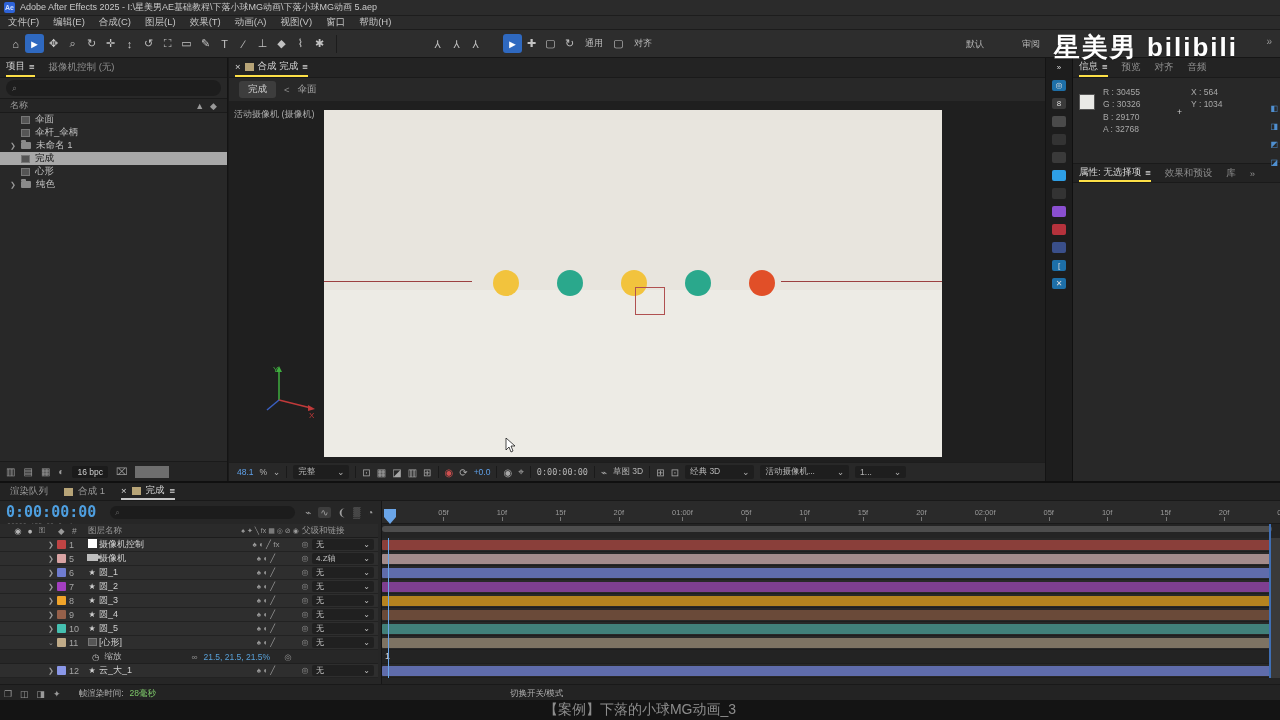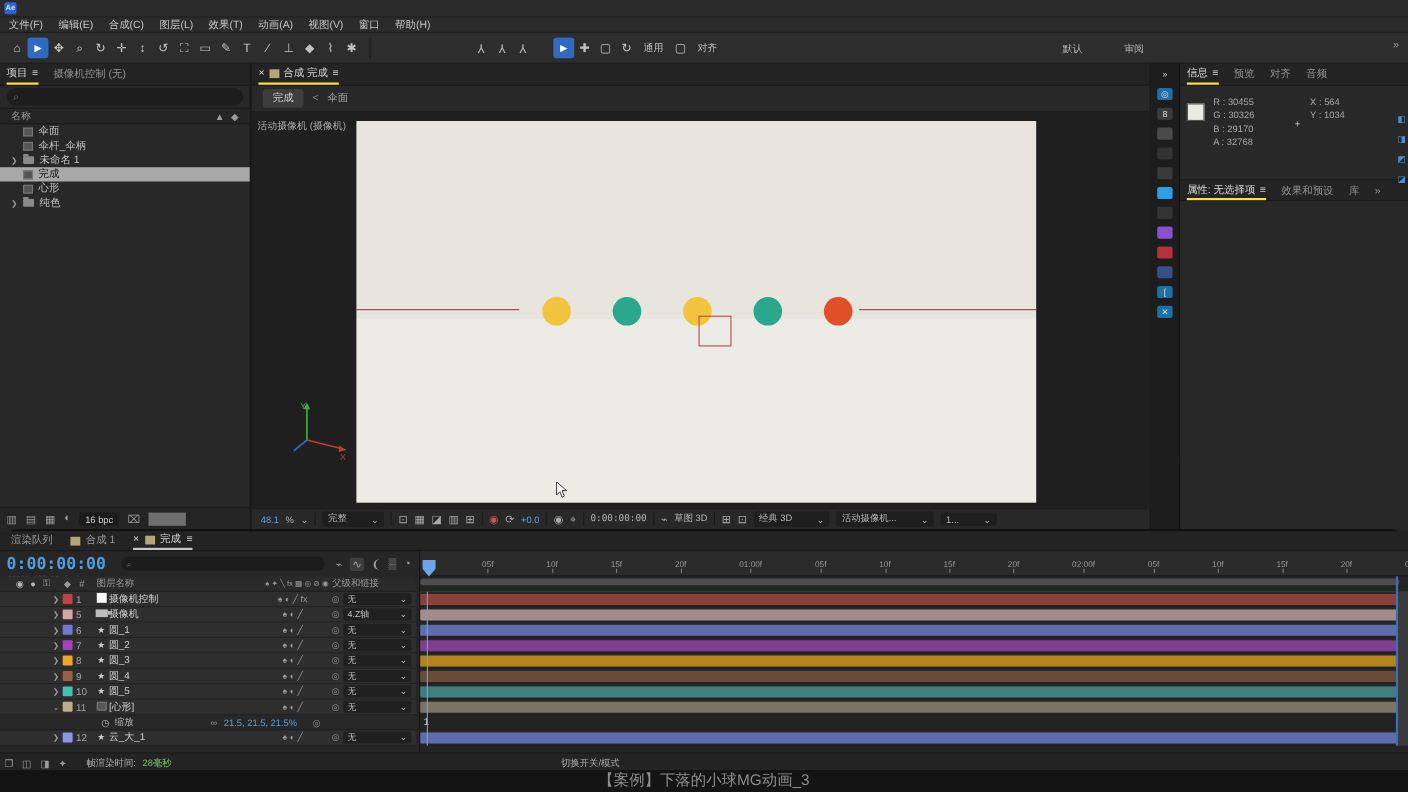--- a/index.html
+++ b/index.html
@@ -74,21 +74,21 @@
   .rightp{left:1073px;width:207px;}
   .infobody{position:relative;height:85px;padding:6px 8px;font-size:8.5px;color:#a8a8a8;}
   .swatch{position:absolute;left:6px;top:16px;width:16px;height:16px;background:#e9e9e6;border:1px solid #555;}
   .rgba{position:absolute;left:30px;top:8px;line-height:1.45;}
   .xy{position:absolute;left:118px;top:8px;line-height:1.45;}
   .xy .plus{position:absolute;left:-14px;top:20px;color:#cfcfcf;}
   .props-empty{height:238px;background:#282828;}
   .dockrail{position:absolute;right:2px;top:26px;display:flex;flex-direction:column;gap:9px;font-size:8px;color:#4f8fd0;}
 
   
-  .timeline{position:absolute;left:0;top:481px;width:1280px;height:219px;background:#262626;border-top:2px solid #101010;border-radius:17px;}
+  .timeline{position:absolute;left:0;top:481px;width:1280px;height:219px;background:#262626;border-top:2px solid #101010;}
   .ttabs{height:18px;background:#232323;display:flex;align-items:center;gap:16px;padding:0 10px;font-size:9.5px;color:#9a9a9a;border-bottom:1px solid #191919;}
   .ttab{display:flex;align-items:center;gap:5px;height:100%;}
   .ttab.active{color:#d8d8d8;border-bottom:2px solid #c8c8c8;}
   .compchip{width:9px;height:8px;background:#b7a477;display:inline-block;}
   .tctrl{position:absolute;left:0;top:18px;width:378px;height:23px;display:flex;align-items:center;}
   .bigtc{font-size:15px;font-weight:bold;color:#4e9fe0;margin-left:6px;line-height:1;}
   .subtc{position:absolute;left:7px;top:17px;font-size:6.5px;color:#6f6f6f;}
   .tsearch{margin-left:14px;width:185px;height:13px;background:#1c1c1c;border-radius:7px;font-size:8px;color:#707070;display:flex;align-items:center;padding:0 5px;}
   .tcicons{display:flex;gap:7px;margin-left:10px;font-size:10px;color:#9f9f9f;}
   .thead{position:absolute;left:0;top:41px;width:378px;height:14px;background:#2a2a2a;border-bottom:1px solid #1c1c1c;display:flex;align-items:center;font-size:8.5px;color:#9a9a9a;}
@@ -134,20 +134,21 @@
 
   .caption{position:absolute;left:0;top:700px;width:1280px;height:20px;background:#141414;display:flex;align-items:center;justify-content:center;font-size:14px;color:#8d8d8d;}
 </style>
 </head>
 <body>
 
 <div class="app">
 
   <div class="titlebar">
     <span class="aebadge">Ae</span>
+    <span>Adobe After Effects 2025 - I:\星美男AE基础教程\下落小球MG动画\下落小球MG动画 5.aep</span>
   </div>
 
   <div class="menubar" id="menubar">
       <span>文件(F)</span>
       <span>编辑(E)</span>
       <span>合成(C)</span>
       <span>图层(L)</span>
       <span>效果(T)</span>
       <span>动画(A)</span>
       <span>视图(V)</span>
@@ -190,20 +191,21 @@
     <span class="tblabel">通用</span>
     <span class="tool">▢</span>
     <span class="tblabel">对齐</span>
     <div class="workspaces">
       <span>默认</span>
       <span>审阅</span>
     </div>
     <span class="tb-overflow">»</span>
   </div>
 
+  <div class="watermark">星美男  bilibili</div>
 
   <div class="main">
 
     <div class="panel project">
       <div class="ptabs">
         <span class="ptab active">
           <span>项目</span>
           <span>≡</span>
         </span>
         <span class="ptab">摄像机控制 (无)</span>

